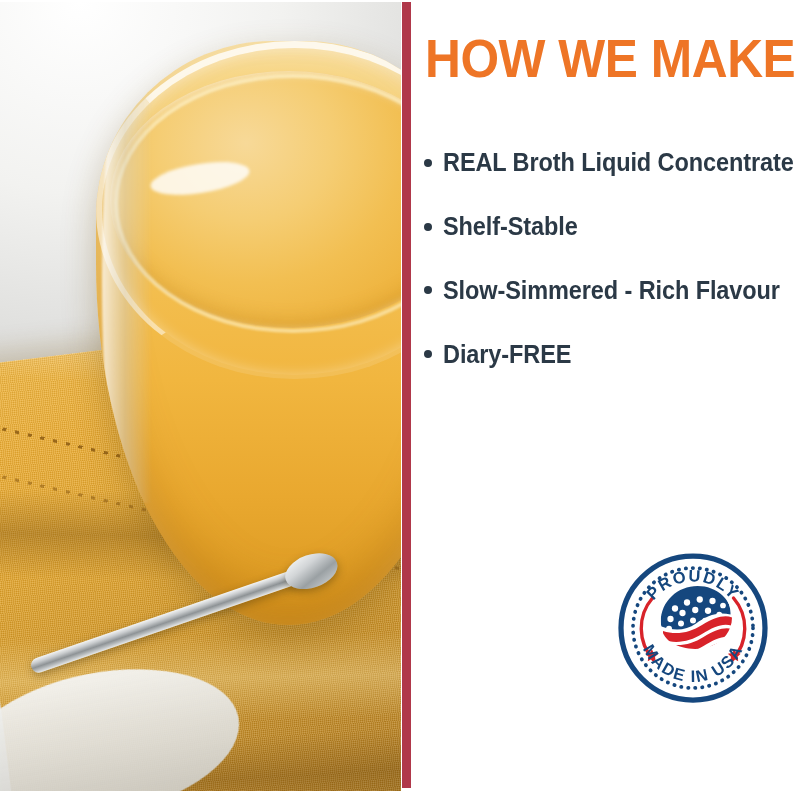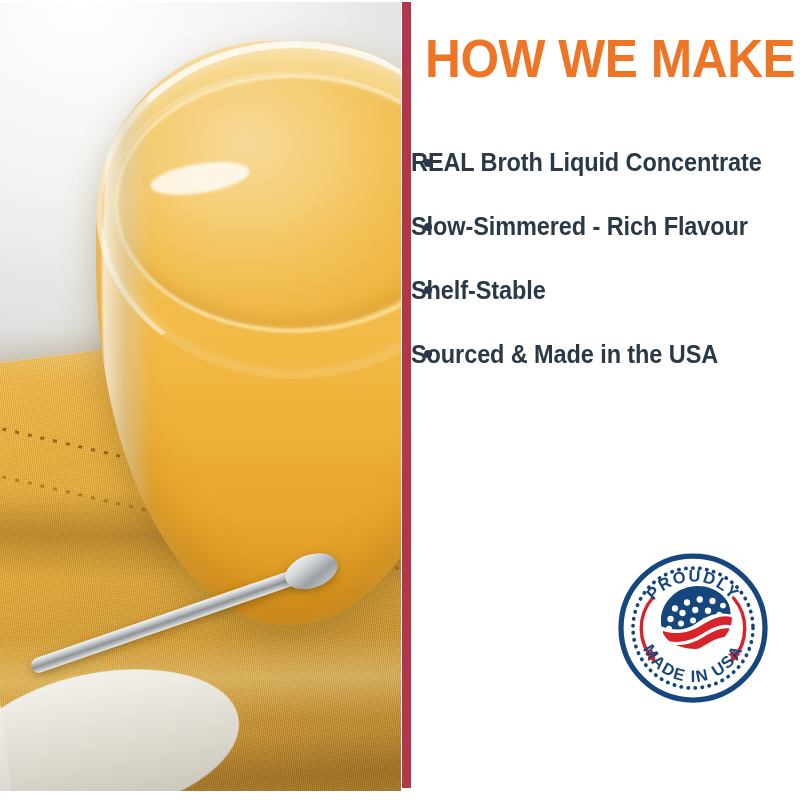--- a/index.html
+++ b/index.html
@@ -258,20 +258,21 @@
     top: 131px;
     width: 389px;
     margin: 0;
     padding: 0;
     list-style: none;
   }
 
   .bullet-item {
     position: relative;
     height: 63.8px;
+    padding-left: 32px;
     display: flex;
     align-items: center;
     box-sizing: border-box;
   }
 
   .bullet-dot {
     position: absolute;
     left: 13px;
     top: 50%;
     width: 8px;
@@ -354,29 +355,29 @@
 
     <div class="headline">HOW WE MAKE IT</div>
 
     <ul class="bullet-list">
       <li class="bullet-item">
         <span class="bullet-dot"></span>
         <span class="bullet-text">REAL Broth Liquid Concentrate</span>
       </li>
       <li class="bullet-item">
         <span class="bullet-dot"></span>
+        <span class="bullet-text">Shelf-Stable</span>
+      </li>
+      <li class="bullet-item">
+        <span class="bullet-dot"></span>
         <span class="bullet-text">Slow-Simmered - Rich Flavour</span>
       </li>
       <li class="bullet-item">
         <span class="bullet-dot"></span>
-        <span class="bullet-text">Shelf-Stable</span>
-      </li>
-      <li class="bullet-item">
-        <span class="bullet-dot"></span>
-        <span class="bullet-text">Sourced &amp; Made in the USA</span>
+        <span class="bullet-text">Diary-FREE</span>
       </li>
     </ul>
 
     <div class="usa-badge">
       <svg viewBox="0 0 200 200" aria-hidden="true">
         <defs>
           <path id="arcTop" d="M 34 104 A 66 66 0 0 1 166 104"></path>
           <path id="arcBot" d="M 28 100 A 72 72 0 0 0 172 100"></path>
           <clipPath id="flagClip">
             <path d="M57 92 C57 64 80 44 106 44 C132 44 152 62 152 86

